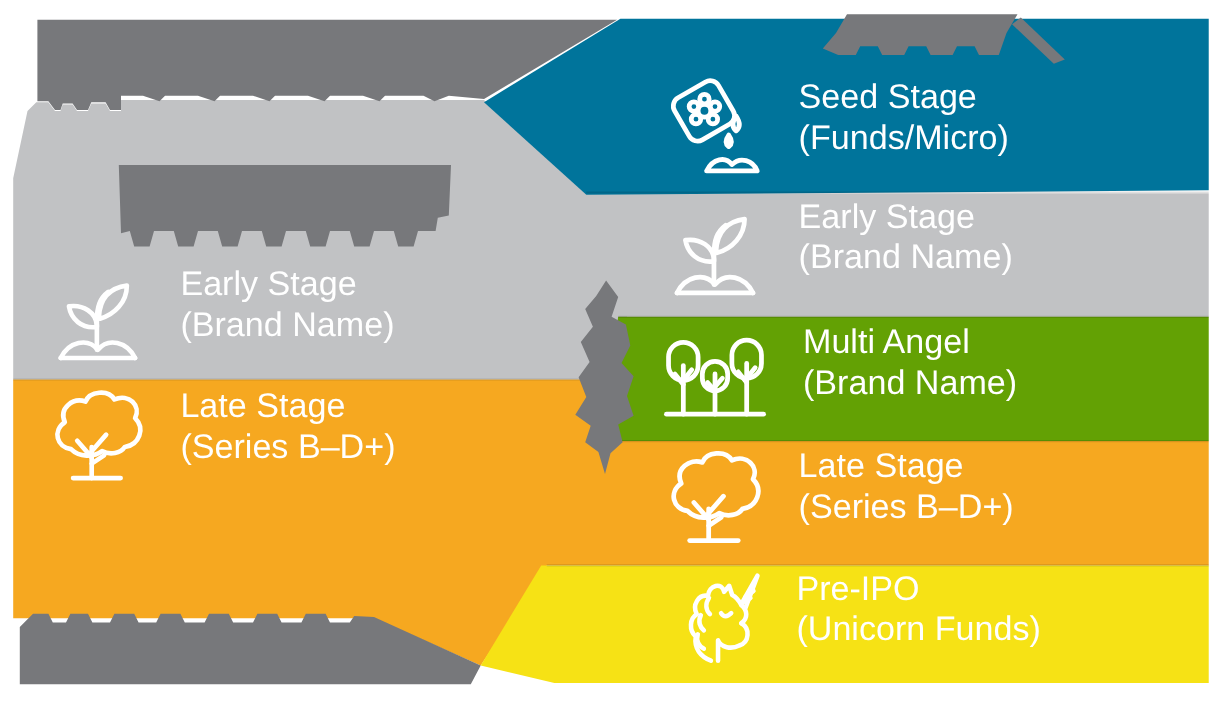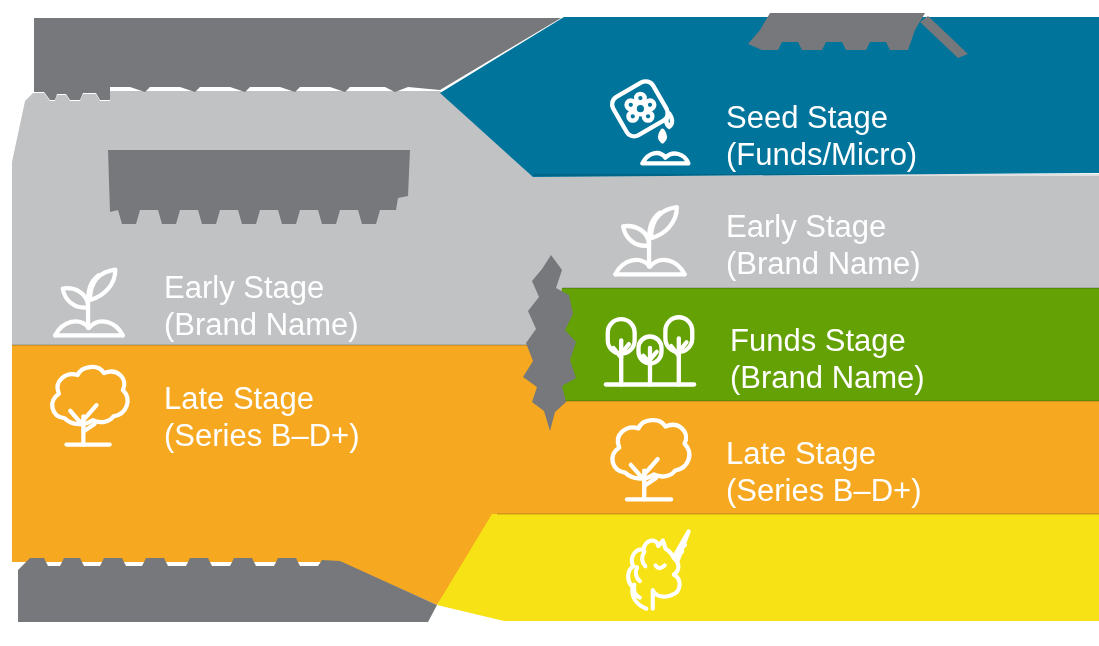--- a/index.html
+++ b/index.html
@@ -1,21 +1,21 @@
 <!DOCTYPE html>
 <html><head>
 <meta charset="utf-8">
 <style>
   html,body{margin:0;padding:0;background:#fff;}
   .canvas{
     position:relative;width:1099px;height:646px;overflow:hidden;background:#fff;
     font-family:"Liberation Sans", sans-serif;
   }
   .bg{position:absolute;left:0;top:0;width:1099px;height:646px;}
-  .row{position:absolute;display:flex;align-items:flex-end;}
+  .row{position:absolute;display:flex;align-items:flex-start;}
   .row .iconbox{flex:0 0 auto;display:flex;align-items:center;justify-content:center;}
   .row .icon{stroke:#fff;fill:none;stroke-width:4.5;stroke-linecap:round;stroke-linejoin:round;}
   .label{color:#fff;font-size:31px;line-height:37px;margin-left:28px;white-space:nowrap;}
   .label .t1,.label .t2{display:block;}
 </style>
 </head>
 <body>
 
 <div class="canvas">
 
@@ -137,21 +137,21 @@
         <path d="M52,66 L45,58"></path>
         <path d="M52,62 L59,54"></path>
         <rect x="68" y="18" width="28" height="36" rx="14"></rect>
         <path d="M82,88 V40"></path>
         <path d="M82,58 L74,48"></path>
         <path d="M82,54 L90,44"></path>
         <path d="M6,88 H98"></path>
       </svg>
     </div>
     <div class="label">
-      <span class="t1">Funds Stage</span>
+      <span class="t1">Multi Angel</span>
       <span class="t2">(Brand Name)</span>
     </div>
   </div>
 
   <div class="row" style="left:602px;top:405px;height:104px;">
     <div class="iconbox" style="width:96px;height:96px;">
       <svg class="icon" width="96" height="96" viewBox="0 0 100 100">
         <path d="M24,62 C10,60 6,44 18,36 C12,22 26,12 38,16 C42,6 60,4 66,14 C80,8 92,20 86,32 C96,42 90,58 76,60 C72,66 62,68 54,64 C46,70 32,70 24,62 Z"></path>
         <path d="M44,90 V60"></path>
         <path d="M44,70 L30,54"></path>
@@ -174,15 +174,19 @@
         <path d="M76,37 C82,42 83,50 76,55"></path>
         <path d="M76,36 L92,8 L80,40"></path>
         <path d="M80,29 L88,23"></path>
         <path d="M78,34 L85,30"></path>
         <path d="M56,45 Q60,51 66,45"></path>
         <path d="M44,30 C40,36 41,42 45,46"></path>
         <path d="M36,47 C33,53 35,59 39,62"></path>
         <path d="M33,66 C31,72 34,78 39,80"></path>
       </svg>
     </div>
+    <div class="label">
+      <span class="t1">Pre-IPO</span>
+      <span class="t2">(Unicorn Funds)</span>
+    </div>
   </div>
 
 </div>
 
 </body></html>

